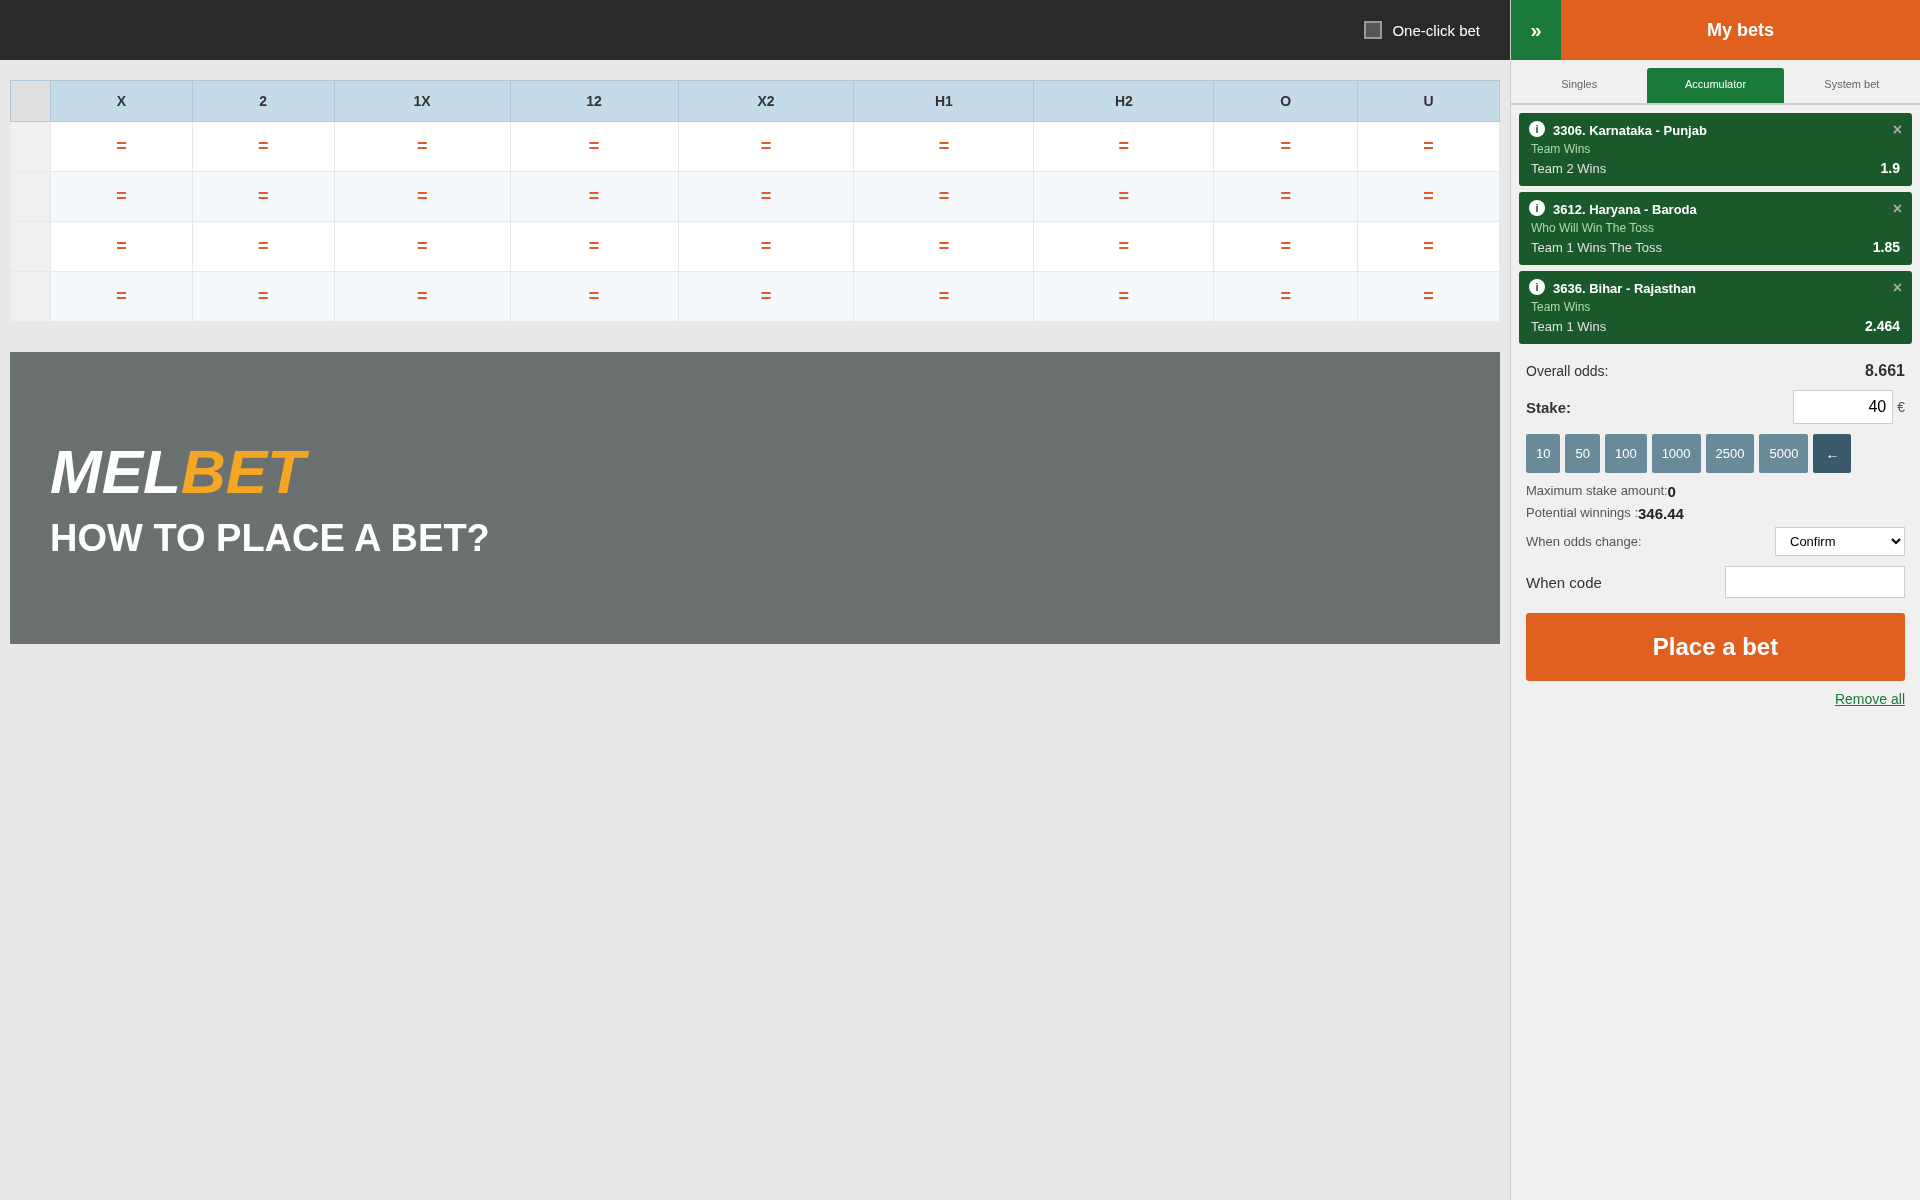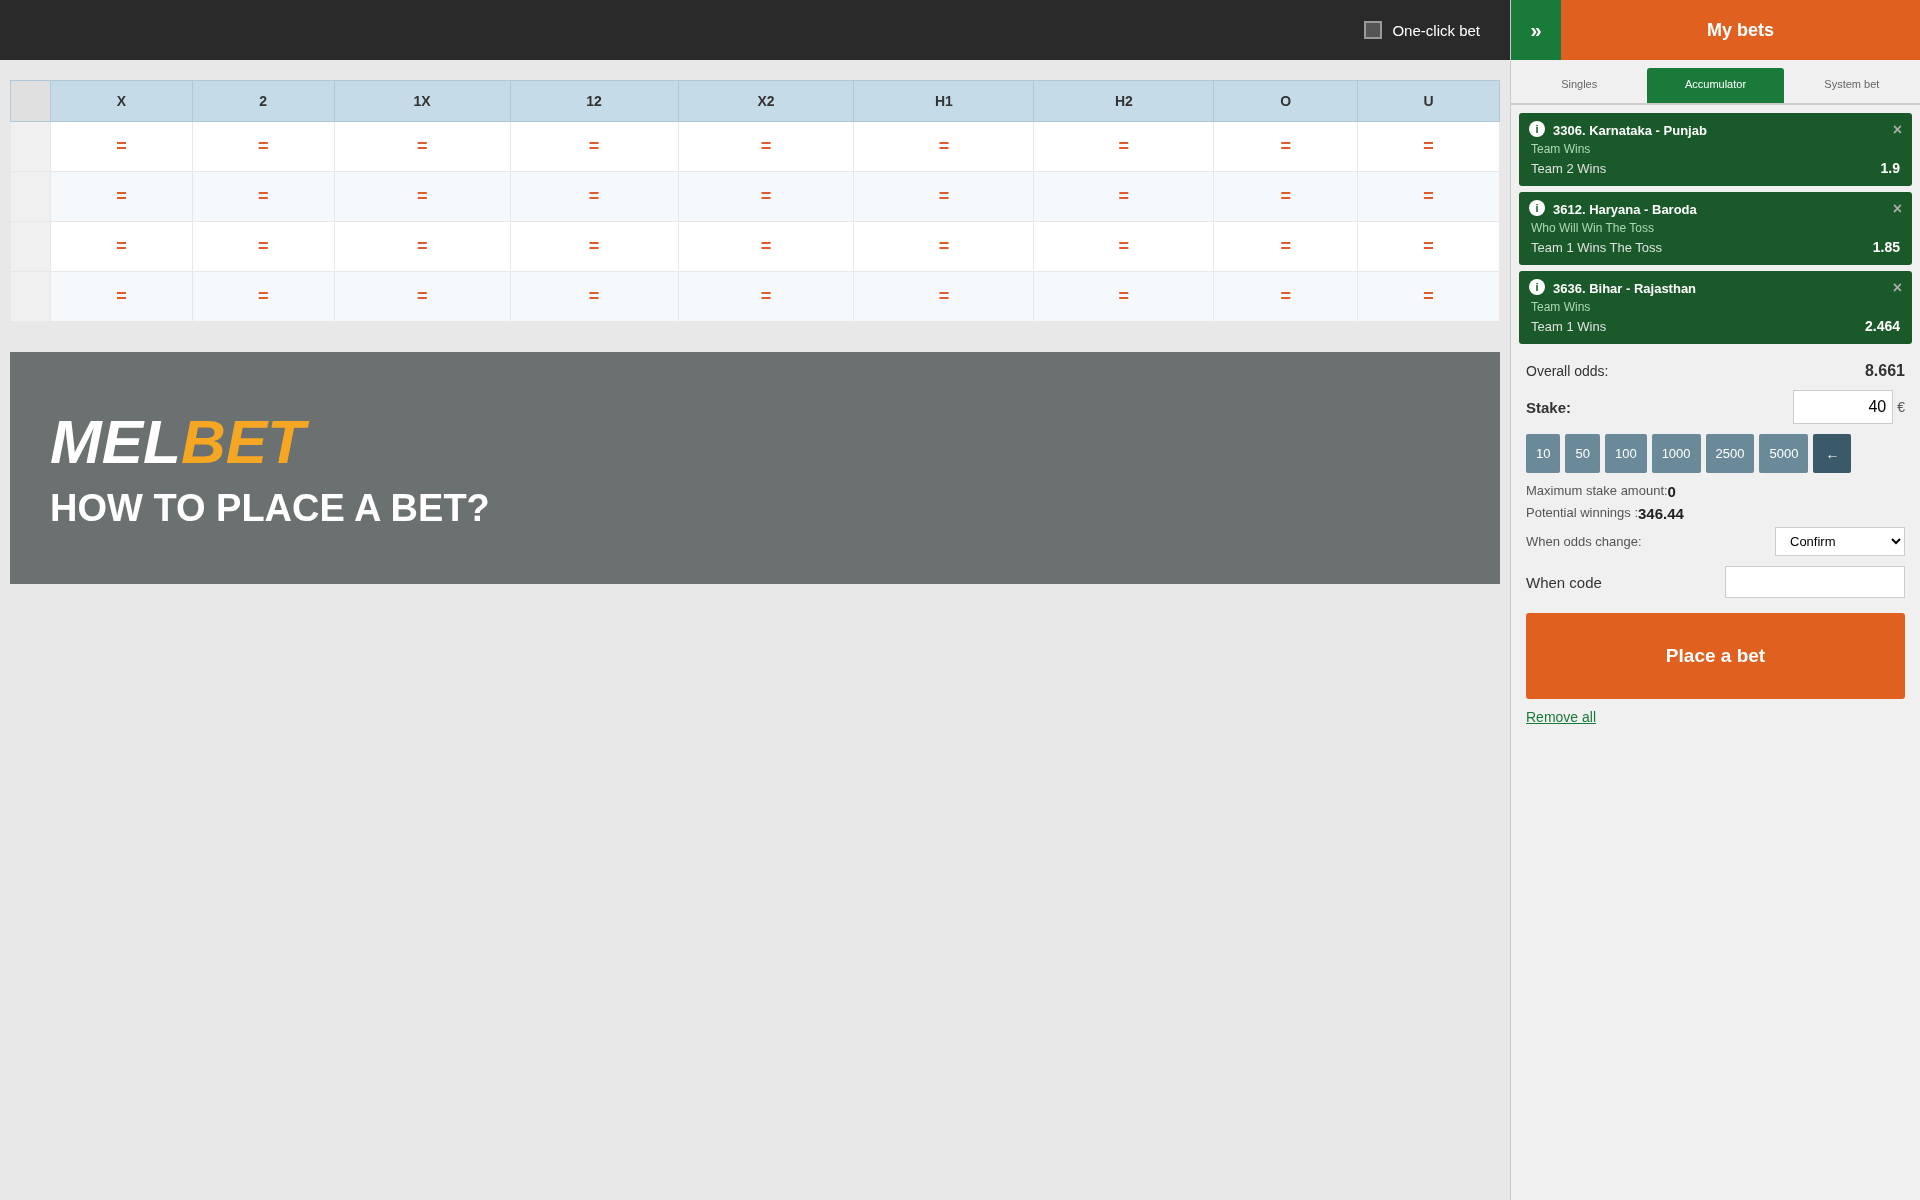--- a/index.html
+++ b/index.html
@@ -81,21 +81,21 @@
     .odds-table tbody td:first-child {
       background: #f0f0f0;
       color: #666;
       font-size: 11px;
     }
 
     
     .banner {
       background: #6b7070;
       margin: 30px 10px 0 10px;
-      height: 232px;
+      height: 292px;
       display: flex;
       flex-direction: column;
       justify-content: center;
       padding: 30px 40px;
     }
     .banner-logo {
       font-size: 62px;
       font-weight: 900;
       margin-bottom: 10px;
       font-style: italic;
@@ -364,31 +364,31 @@
       padding: 0 8px;
       font-size: 13px;
     }
 
     
     .place-bet-btn {
       background: #e06020;
       color: #fff;
       border: none;
       width: 100%;
-      padding: 32px;
-      font-size: 19px;
+      padding: 20px;
+      font-size: 24px;
       font-weight: bold;
       cursor: pointer;
       border-radius: 3px;
       margin-bottom: 10px;
     }
 
     
     .remove-all {
-      text-align: left;
+      text-align: right;
       color: #1a7a3a;
       font-size: 14px;
       text-decoration: underline;
       cursor: pointer;
     }
   </style>
 </head>
 <body>
 
 <div class="main-area">

